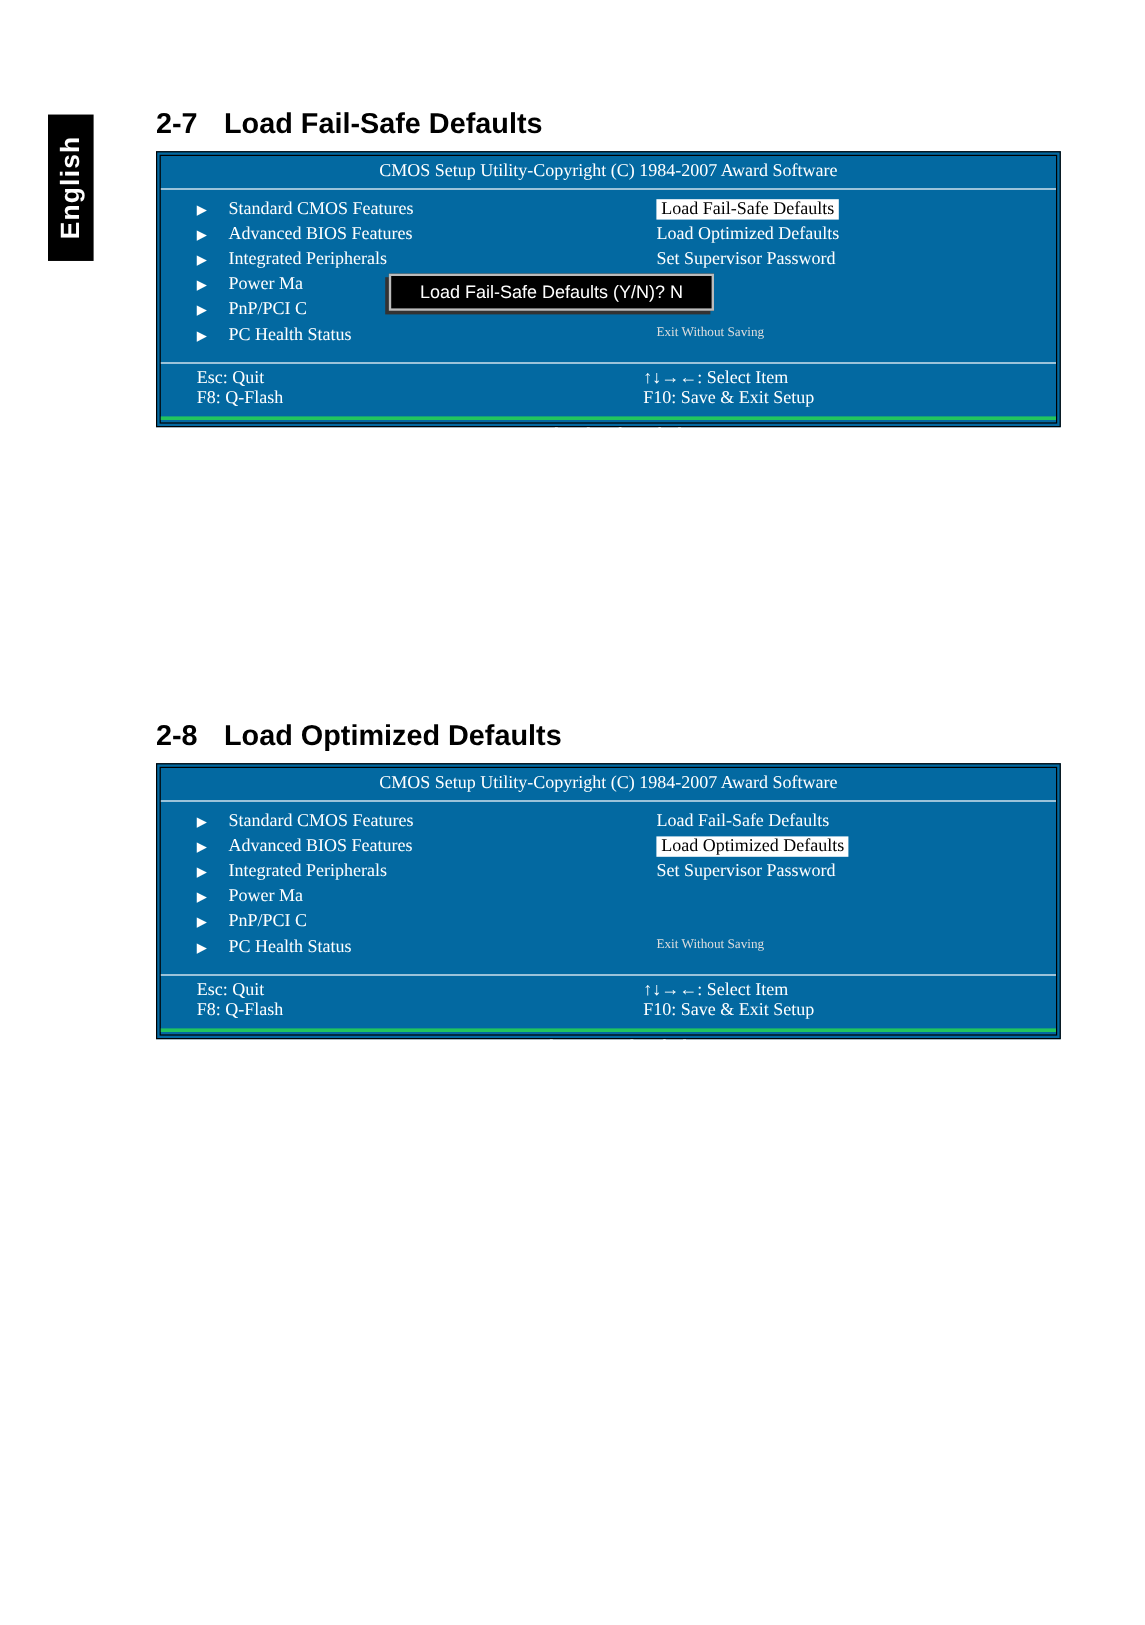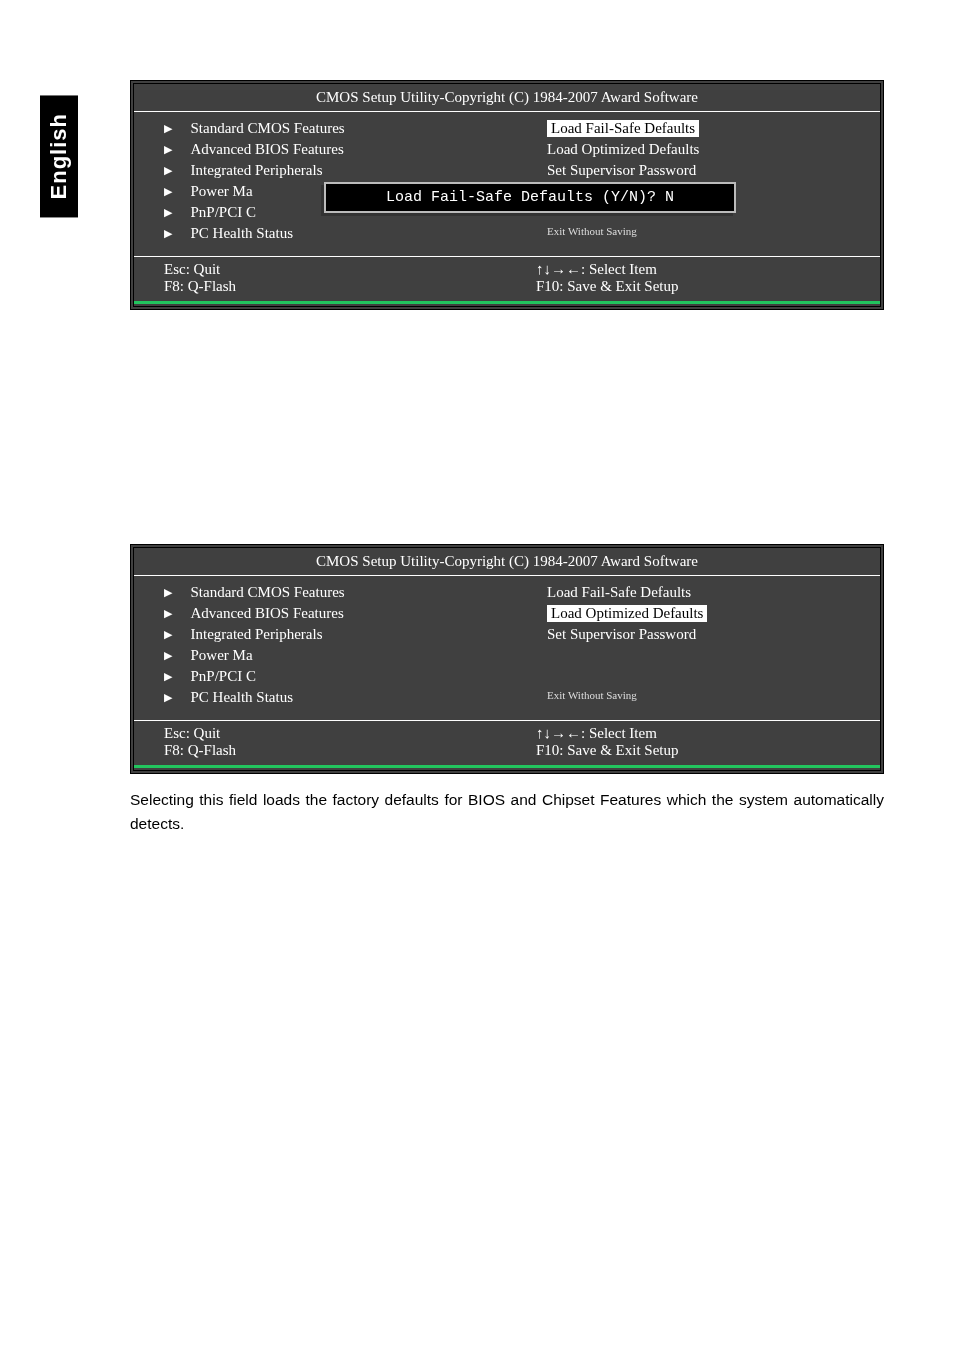--- a/index.html
+++ b/index.html
@@ -1,41 +1,44 @@
 <!DOCTYPE html>
 <html><head>
 <meta charset="utf-8">
 <style>
 body{margin:0;background:#fff;font-family:Arial,Helvetica,sans-serif;width:954px}
 .page{padding:80px 70px 30px 70px;position:relative}
 .side-tab{position:absolute;left:40px;top:95px;background:#000;color:#fff;font-weight:bold;font-size:22px;padding:18px 6px;writing-mode:vertical-rl;transform:rotate(180deg);letter-spacing:1px}
 .section-head{font-size:24px;font-weight:bold;margin:10px 0 8px 60px;font-family:Arial,Helvetica,sans-serif}
 .section-head .num{margin-right:22px}
-.bios-box{border:4px double #000;background:#404040;color:#fff;margin:0 0 14px 60px;font-family:'Times New Roman',serif;font-size:15px;position:relative}
+.bios-box{border:4px double #000;background:#0369a1;color:#fff;margin:0 0 14px 60px;font-family:'Times New Roman',serif;font-size:15px;position:relative}
 .bios-title{text-align:center;padding:5px 0 5px 0;border-bottom:1px solid #fff}
 .bios-grid{display:flex;border-bottom:1px solid #fff}
 .bios-col{flex:1;padding:6px 12px 12px 30px}
 .bios-col.right{padding-left:50px}
 .bios-item{display:flex;align-items:center;padding:2px 0}
 .arrow-glyph{margin-right:18px;font-size:11px}
 .selected{background:#fff;color:#000;display:inline-block;padding:0 4px}
 .bios-hints{display:flex;padding:4px 12px 6px 30px;border-bottom:3px solid #22c55e}
 .bios-hints .col{flex:1}
 .bios-footer{text-align:center;padding:5px 0}
-.dialog{position:absolute;background:#000;border:2px solid #bbb;padding:5px 60px;font-family:Liberation Mono, monospace;color:#fff;font-size:15px;box-shadow:-3px 3px 0 #333}
+.dialog{position:absolute;background:#000;border:2px solid #bbb;padding:5px 24px;font-family:Liberation Sans, sans-serif;color:#fff;font-size:15px;box-shadow:-3px 3px 0 #333}
 .desc{margin:14px 0 0 60px;font-size:15.5px;line-height:1.55;font-family:Arial,Helvetica,sans-serif;text-align:justify}
 .gap{height:220px}
 .overlap-hint{font-size:11px;color:#ddd}
 </style>
 </head>
 <body>
 
 <div class="page">
   <div class="side-tab">English</div>
 
+  <div class="section-head">
+    <span class="num">2-7</span><span>Load Fail-Safe Defaults</span>
+  </div>
 
   <div class="bios-box" style="height:222px">
     <div class="bios-title">CMOS Setup Utility-Copyright (C) 1984-2007 Award Software</div>
     <div class="bios-grid">
       <div class="bios-col">
         <div class="bios-item">
             <span class="arrow-glyph">▶</span>
             <span>Standard CMOS Features</span>
           </div>
         <div class="bios-item">
@@ -86,20 +89,23 @@
           <div>F10: Save &amp; Exit Setup</div>
         </div>
     </div>
     <div class="bios-footer">Load Fail-Safe Defaults</div>
     <div class="dialog" style="top:98px;left:190px">Load Fail-Safe Defaults (Y/N)? N</div>
   </div>
 
 
   <div class="gap"></div>
 
+  <div class="section-head">
+    <span class="num">2-8</span><span>Load Optimized Defaults</span>
+  </div>
 
   <div class="bios-box" style="height:222px">
     <div class="bios-title">CMOS Setup Utility-Copyright (C) 1984-2007 Award Software</div>
     <div class="bios-grid">
       <div class="bios-col">
         <div class="bios-item">
             <span class="arrow-glyph">▶</span>
             <span>Standard CMOS Features</span>
           </div>
         <div class="bios-item">
@@ -146,15 +152,14 @@
           <div>F8: Q-Flash</div>
         </div>
       <div class="col" style="padding-left:40px">
           <div>↑↓→←: Select Item</div>
           <div>F10: Save &amp; Exit Setup</div>
         </div>
     </div>
     <div class="bios-footer">Load Optimized Defaults</div>
   </div>
 
-  <div class="desc">Selecting this field loads the factory defaults for BIOS and Chipset Features which the system automatically detects.</div>
 
 </div>
 
 </body></html>

